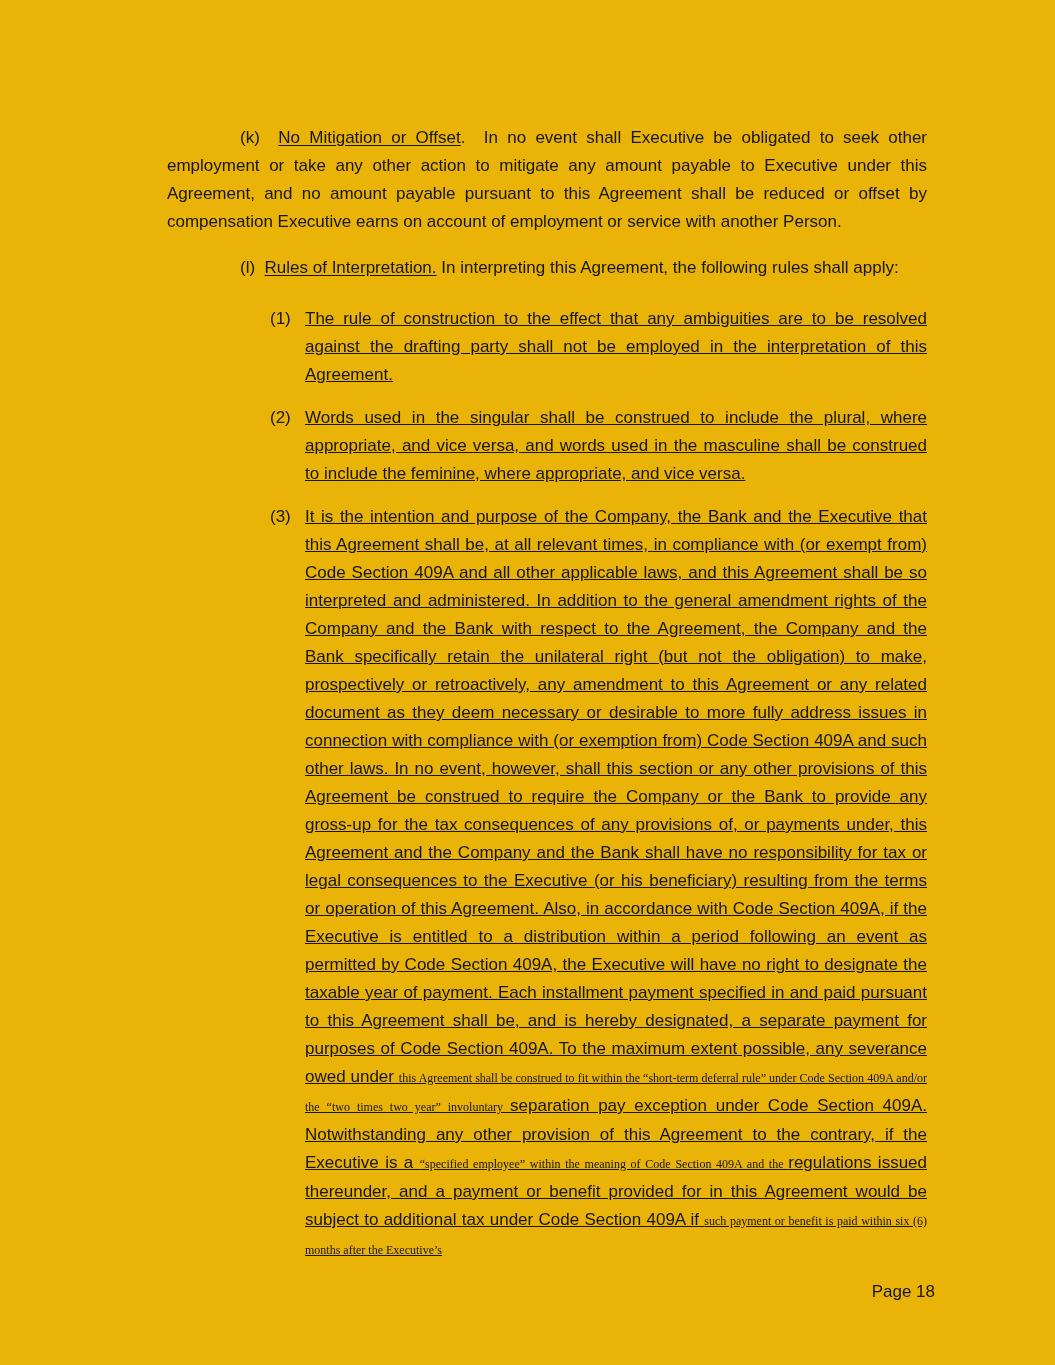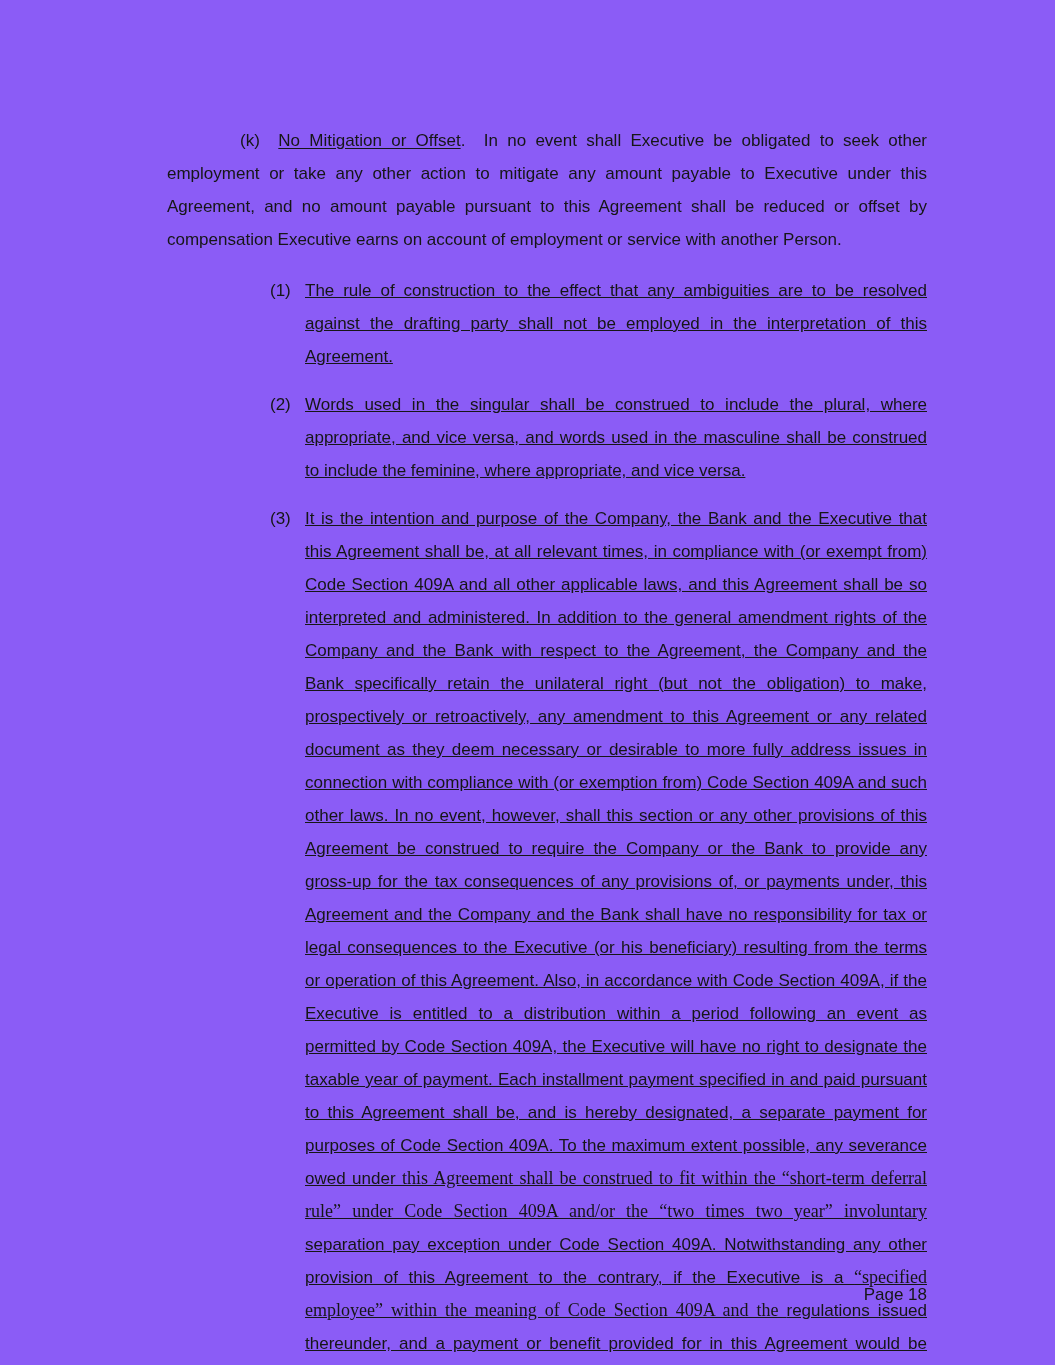--- a/index.html
+++ b/index.html
@@ -4,25 +4,25 @@
 <style>
   html, body {
     margin: 0;
     padding: 0;
     background: #ffffff;
   }
   .page {
     position: relative;
     width: 1055px;
     height: 1365px;
-    background: #8b5cf6;
+    background: #eab308;
     color: #161616;
     font-family: "Liberation Sans", sans-serif;
     font-size: 17px;
-    line-height: 33px;
+    line-height: 28px;
     overflow: hidden;
   }
   .content {
     position: absolute;
     left: 167px;
     top: 124px;
     width: 760px;
   }
   .para {
     margin: 0 0 18px 0;
@@ -50,38 +50,39 @@
     flex: 0 0 35px;
     width: 35px;
   }
   .rule-body {
     flex: 1;
     text-align: justify;
     text-decoration: underline;
   }
   .seg-serif {
     font-family: "Liberation Serif", serif;
-    font-size: 18px;
+    font-size: 12px;
     margin-top: 15px;
   }
   .page-number {
     position: absolute;
     top: 1278px;
-    right: 128px;
+    right: 120px;
     font-size: 17px;
   }
 </style>
 </head>
 <body>
 
 <div class="page">
   <div class="content">
 
     <p class="para section-k"><span>(k)</span>&nbsp; <span class="sec-title">No Mitigation or Offset</span><span>.</span>&nbsp; <span>In no event shall Executive be obligated to seek other employment or take any other action to mitigate any amount payable to Executive under this Agreement, and no amount payable pursuant to this Agreement shall be reduced or offset by compensation Executive earns on account of employment or service with another Person.</span></p>
 
+    <p class="para section-l"><span>(l)</span>&nbsp; <span class="sec-title">Rules of Interpretation.</span> <span>In interpreting this Agreement, the following rules shall apply:</span></p>
 
     <div class="rules">
 
       <div class="rule">
         <span class="rule-num">(1)</span>
         <div class="rule-body"><span class="seg-sans">The rule of construction to the effect that any ambiguities are to be resolved against the drafting party shall not be employed in the interpretation of this Agreement.</span></div>
       </div>
 
       <div class="rule">
         <span class="rule-num">(2)</span>

